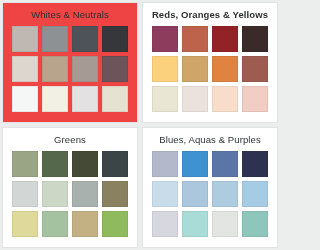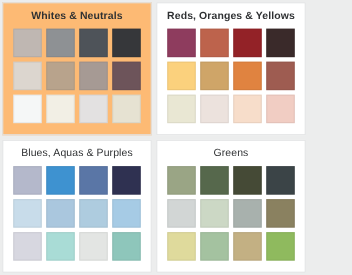--- a/index.html
+++ b/index.html
@@ -56,21 +56,21 @@
     height: 26px;
     box-sizing: border-box;
     border: 1px solid rgba(0, 0, 0, 0.06);
   }
 </style>
 </head>
 <body style="background: rgb(236, 237, 237);">
 
 <div class="board">
 
-  <div class="palette-card" style="background: #fdba74; border-color: rgb(226, 227, 228); font-weight: bold;">
+  <div class="palette-card" style="background: #ef4444; border-color: rgb(226, 227, 228);">
     <div class="card-title" style="color: rgb(47, 49, 51);">Whites &amp; Neutrals</div>
     <div class="swatch-grid">
       <div class="swatch" title="#bfb7b2" style="background-color: rgb(191, 183, 178);"></div>
       <div class="swatch" title="#8e9194" style="background-color: rgb(142, 145, 148);"></div>
       <div class="swatch" title="#4e5359" style="background-color: rgb(78, 83, 89);"></div>
       <div class="swatch" title="#36373a" style="background-color: rgb(54, 55, 58);"></div>
       <div class="swatch" title="#dcd6cf" style="background-color: rgb(220, 214, 207);"></div>
       <div class="swatch" title="#b8a38c" style="background-color: rgb(184, 163, 140);"></div>
       <div class="swatch" title="#a69a94" style="background-color: rgb(166, 154, 148);"></div>
       <div class="swatch" title="#6d545a" style="background-color: rgb(109, 84, 90);"></div>
@@ -93,48 +93,48 @@
       <div class="swatch" title="#e08340" style="background-color: rgb(224, 131, 64);"></div>
       <div class="swatch" title="#9e5c51" style="background-color: rgb(158, 92, 81);"></div>
       <div class="swatch" title="#e9e7d3" style="background-color: rgb(233, 231, 211);"></div>
       <div class="swatch" title="#ece2dd" style="background-color: rgb(236, 226, 221);"></div>
       <div class="swatch" title="#f7ddca" style="background-color: rgb(247, 221, 202);"></div>
       <div class="swatch" title="#f1cdc3" style="background-color: rgb(241, 205, 195);"></div>
     </div>
   </div>
 
   <div class="palette-card" style="background: rgb(255, 255, 255); border-color: rgb(226, 227, 228);">
+    <div class="card-title" style="color: rgb(47, 49, 51);">Greens</div>
+    <div class="swatch-grid">
+      <div class="swatch" title="#9aa585" style="background-color: rgb(154, 165, 133);"></div>
+      <div class="swatch" title="#56684c" style="background-color: rgb(86, 104, 76);"></div>
+      <div class="swatch" title="#454a36" style="background-color: rgb(69, 74, 54);"></div>
+      <div class="swatch" title="#3b4447" style="background-color: rgb(59, 68, 71);"></div>
+      <div class="swatch" title="#d2d6d5" style="background-color: rgb(210, 214, 213);"></div>
+      <div class="swatch" title="#ccd8c5" style="background-color: rgb(204, 216, 197);"></div>
+      <div class="swatch" title="#a8b1ad" style="background-color: rgb(168, 177, 173);"></div>
+      <div class="swatch" title="#8a8160" style="background-color: rgb(138, 129, 96);"></div>
+      <div class="swatch" title="#dfda9c" style="background-color: rgb(223, 218, 156);"></div>
+      <div class="swatch" title="#a4c2a0" style="background-color: rgb(164, 194, 160);"></div>
+      <div class="swatch" title="#c3b083" style="background-color: rgb(195, 176, 131);"></div>
+      <div class="swatch" title="#8fba5e" style="background-color: rgb(143, 186, 94);"></div>
+    </div>
+  </div>
+
+  <div class="palette-card" style="background: rgb(255, 255, 255); border-color: rgb(226, 227, 228);">
     <div class="card-title" style="color: rgb(47, 49, 51);">Blues, Aquas &amp; Purples</div>
     <div class="swatch-grid">
       <div class="swatch" title="#b4b8cb" style="background-color: rgb(180, 184, 203);"></div>
       <div class="swatch" title="#3e92d0" style="background-color: rgb(62, 146, 208);"></div>
       <div class="swatch" title="#5a76a6" style="background-color: rgb(90, 118, 166);"></div>
       <div class="swatch" title="#2f3151" style="background-color: rgb(47, 49, 81);"></div>
       <div class="swatch" title="#c8dcea" style="background-color: rgb(200, 220, 234);"></div>
       <div class="swatch" title="#aac7de" style="background-color: rgb(170, 199, 222);"></div>
       <div class="swatch" title="#aeccdf" style="background-color: rgb(174, 204, 223);"></div>
       <div class="swatch" title="#a6cbe5" style="background-color: rgb(166, 203, 229);"></div>
       <div class="swatch" title="#d7d7e0" style="background-color: rgb(215, 215, 224);"></div>
       <div class="swatch" title="#a9dcd6" style="background-color: rgb(169, 220, 214);"></div>
       <div class="swatch" title="#e3e5e3" style="background-color: rgb(227, 229, 227);"></div>
       <div class="swatch" title="#8ec6bb" style="background-color: rgb(142, 198, 187);"></div>
     </div>
   </div>
 
-  <div class="palette-card" style="background: rgb(255, 255, 255); border-color: rgb(226, 227, 228);">
-    <div class="card-title" style="color: rgb(47, 49, 51);">Greens</div>
-    <div class="swatch-grid">
-      <div class="swatch" title="#9aa585" style="background-color: rgb(154, 165, 133);"></div>
-      <div class="swatch" title="#56684c" style="background-color: rgb(86, 104, 76);"></div>
-      <div class="swatch" title="#454a36" style="background-color: rgb(69, 74, 54);"></div>
-      <div class="swatch" title="#3b4447" style="background-color: rgb(59, 68, 71);"></div>
-      <div class="swatch" title="#d2d6d5" style="background-color: rgb(210, 214, 213);"></div>
-      <div class="swatch" title="#ccd8c5" style="background-color: rgb(204, 216, 197);"></div>
-      <div class="swatch" title="#a8b1ad" style="background-color: rgb(168, 177, 173);"></div>
-      <div class="swatch" title="#8a8160" style="background-color: rgb(138, 129, 96);"></div>
-      <div class="swatch" title="#dfda9c" style="background-color: rgb(223, 218, 156);"></div>
-      <div class="swatch" title="#a4c2a0" style="background-color: rgb(164, 194, 160);"></div>
-      <div class="swatch" title="#c3b083" style="background-color: rgb(195, 176, 131);"></div>
-      <div class="swatch" title="#8fba5e" style="background-color: rgb(143, 186, 94);"></div>
-    </div>
-  </div>
-
 </div>
 
 </body></html>

